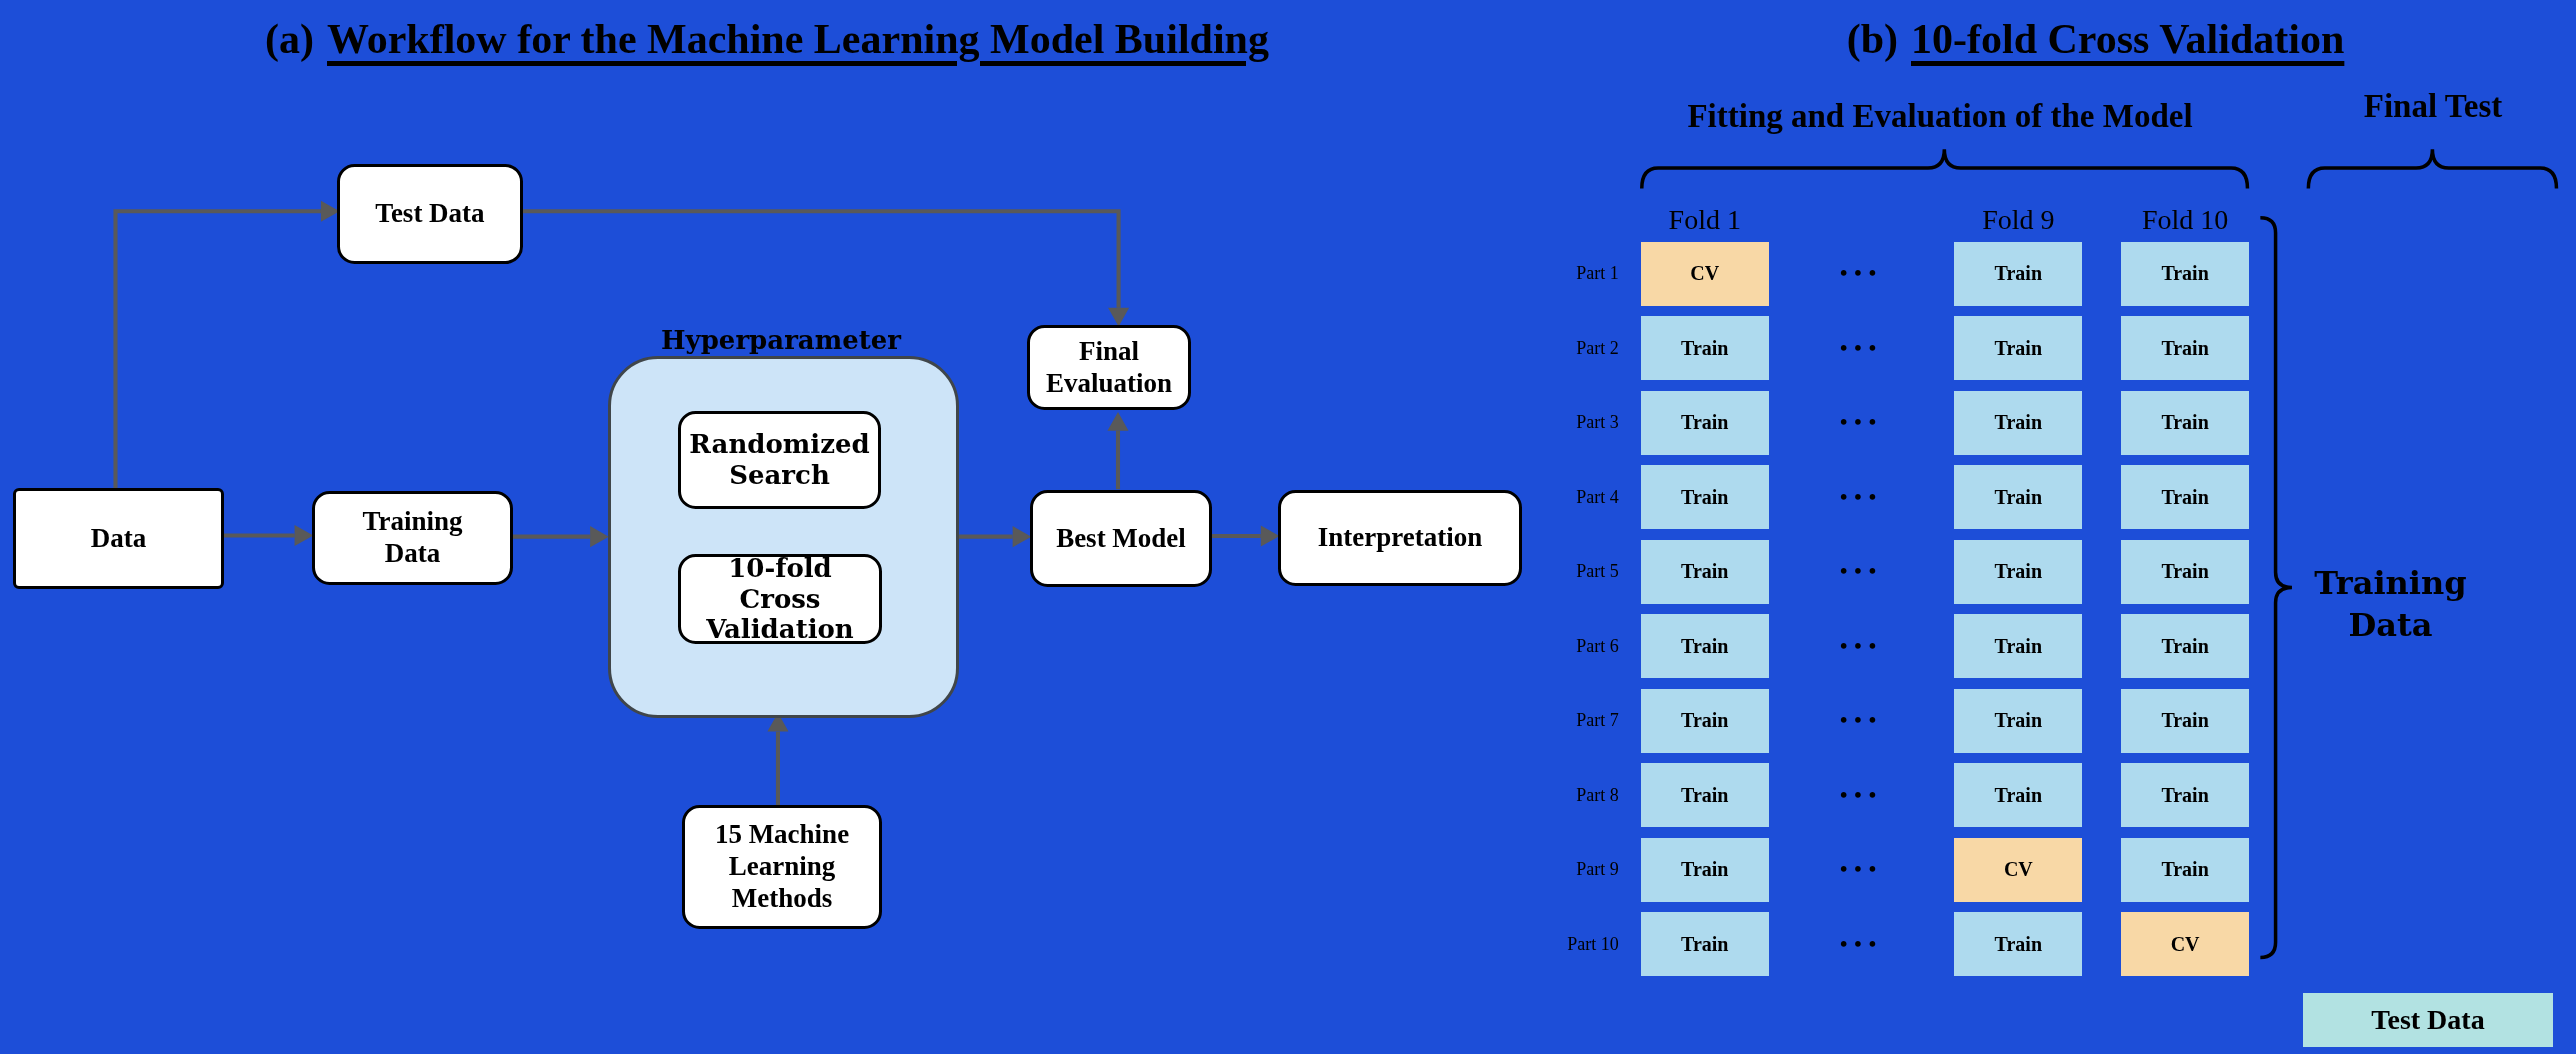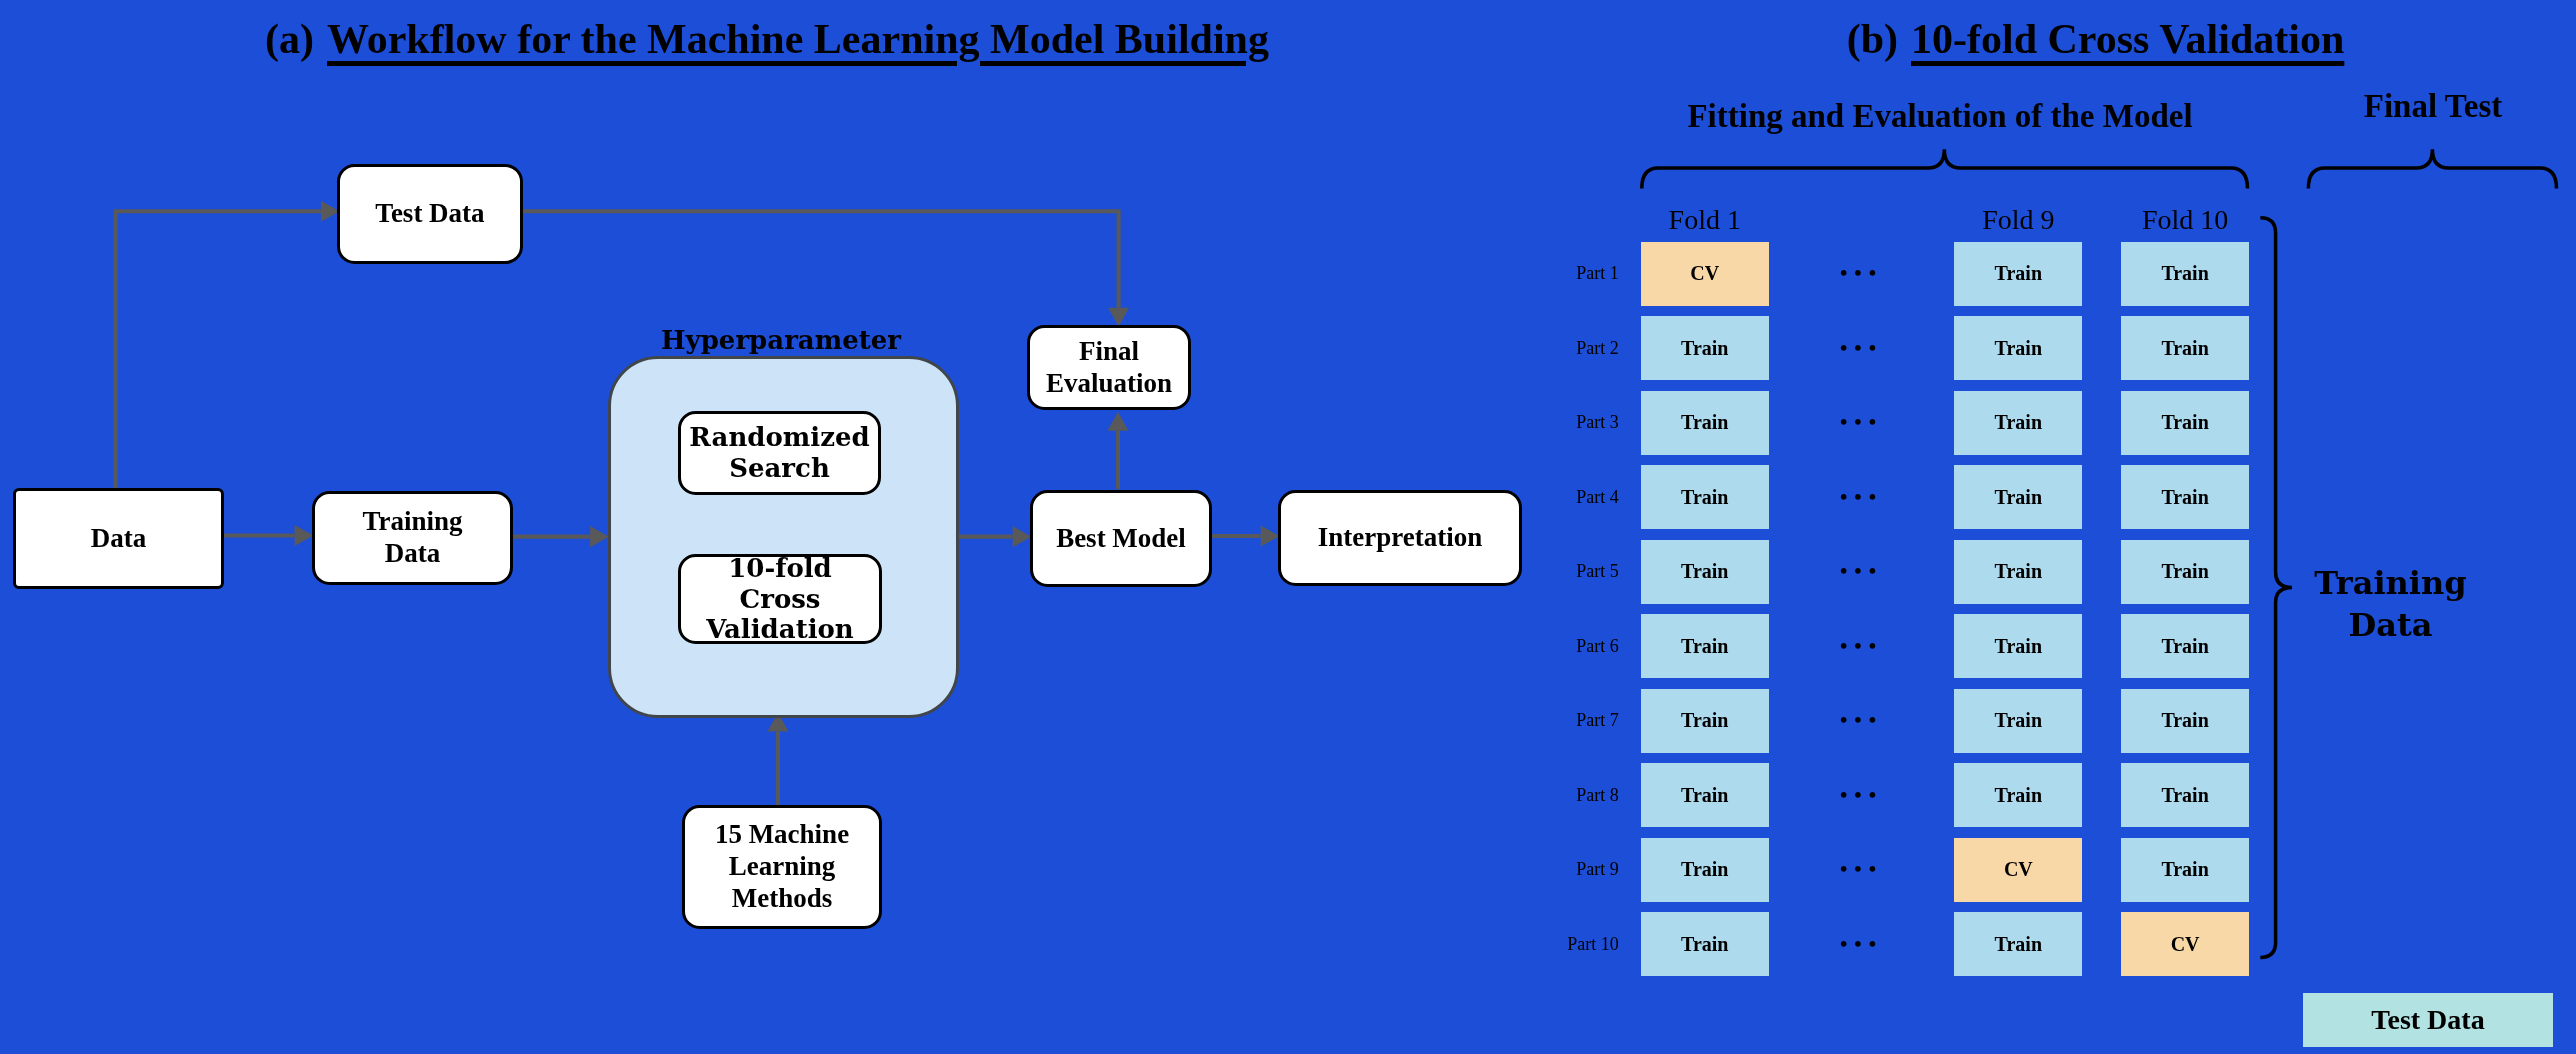--- a/index.html
+++ b/index.html
@@ -95,21 +95,21 @@
   <div class="abs node center" style="left:312px;top:491px;width:201px;height:94px;padding:0 23.4px;box-sizing:border-box;">
     <span>Training Data</span>
   </div>
 
   <div class="abs center hyper-title" style="left:609px;top:270px;width:344px;height:82px;">
     <span style="max-width:246px;">Hyperparameter Tuning</span>
   </div>
 
   <div class="abs hyper-container" style="left:608px;top:356px;width:345px;height:356px;"></div>
 
-  <div class="abs node center hyper-inner" style="left:678px;top:411px;width:203px;height:84px;padding:0 17.6px;box-sizing:border-box;">
+  <div class="abs node center hyper-inner" style="left:678px;top:411px;width:203px;height:98px;padding:0 17.6px;box-sizing:border-box;">
     <span>Randomized Search</span>
   </div>
 
   <div class="abs node center hyper-inner" style="left:678px;top:554px;width:204px;height:90px;padding:0 11.7px;box-sizing:border-box;">
     <span>10-fold Cross Validation</span>
   </div>
 
   <div class="abs node center" style="left:682px;top:805px;width:200px;height:124px;padding:0 10px;box-sizing:border-box;">
     <span>15 Machine Learning Methods</span>
   </div>

